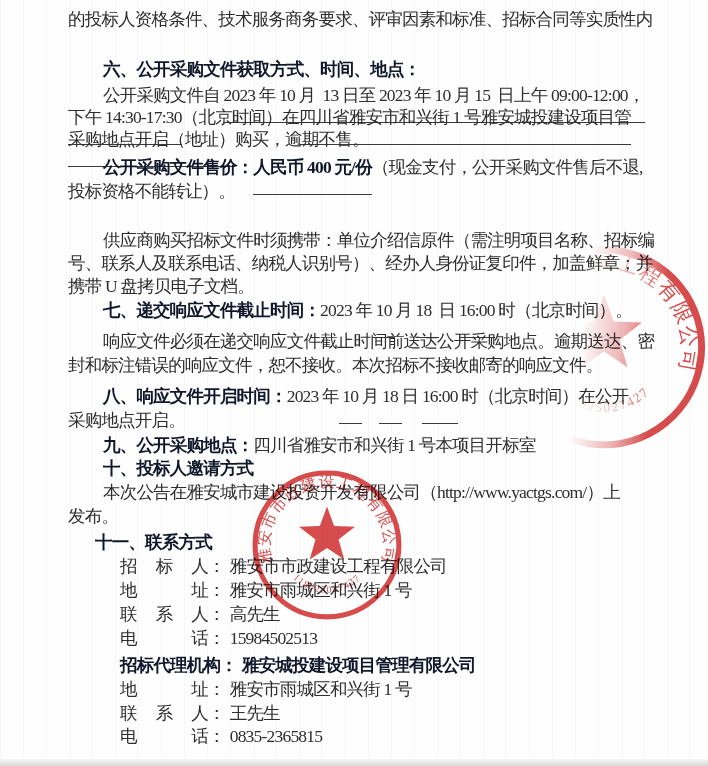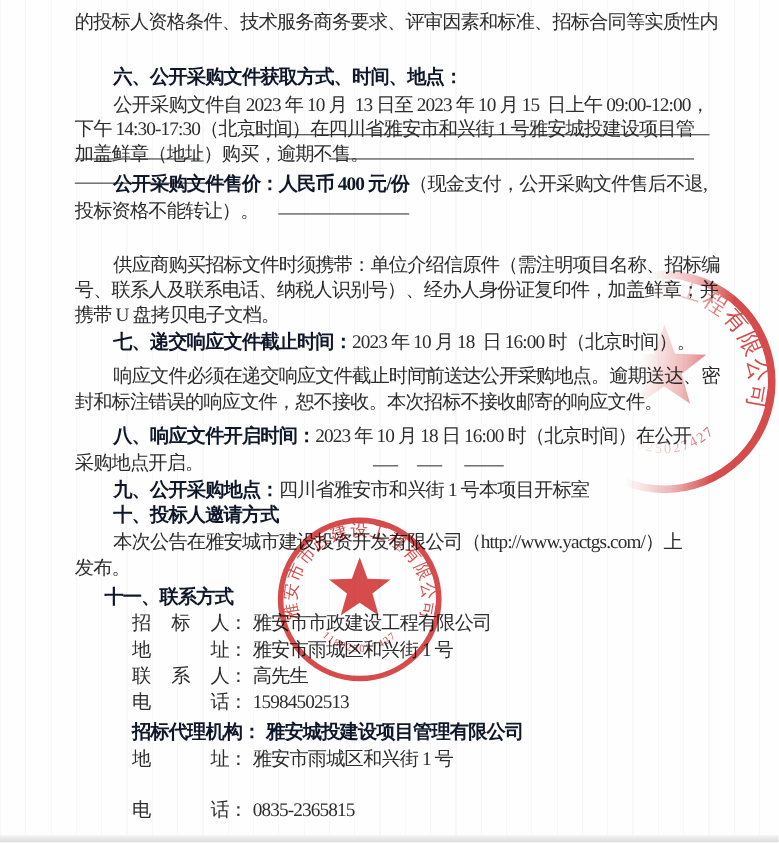--- a/index.html
+++ b/index.html
@@ -37,21 +37,21 @@
 </style>
 </head>
 <body>
 
 <div class="page">
 
   <div class="line" style="left:68px;top:8px"><span>的投标人资格条件、技术服务商务要求、评审因素和标准、招标合同等实质性内</span></div>
   <div class="line" style="left:103px;top:58px"><span class="b">六、公开采购文件获取方式、时间、地点：</span></div>
   <div class="line" style="left:103px;top:84px"><span>公开采购文件自 </span><span class="u">2023 年 10 月  13 日至 2023 年 10 月 15  日上午 09:00-12:00，</span></div>
   <div class="line" style="left:68px;top:106px"><span class="u">下午 14:30-17:30</span><span>（北京时间）在</span><span class="u">四川省雅安市和兴街 1 号雅安城投建设项目管</span></div>
-  <div class="line" style="left:68px;top:128px"><span class="u">加盖鲜章（地址）</span><span>购买，逾期不售。</span></div>
+  <div class="line" style="left:68px;top:128px"><span class="u">采购地点开启（地址）</span><span>购买，逾期不售。</span></div>
   <div class="line" style="left:103px;top:156px"><span class="b">公开采购文件售价：</span><span class="b u">人民币 400 元/份</span><span>（现金支付，公开采购文件售后不退,</span></div>
   <div class="line" style="left:68px;top:180px"><span>投标资格不能转让）。</span></div>
   <div class="line" style="left:103px;top:229px"><span>供应商购买招标文件时须携带：单位介绍信原件（需注明项目名称、招标编</span></div>
   <div class="line" style="left:68px;top:252px"><span>号、联系人及联系电话、纳税人识别号）、经办人身份证复印件，加盖鲜章；并</span></div>
   <div class="line" style="left:68px;top:275px"><span>携带 U 盘拷贝电子文档。</span></div>
   <div class="line" style="left:103px;top:299px"><span class="b">七、递交响应文件截止时间：</span><span>2023 年</span><span class="u"> 10 </span><span>月 </span><span class="u">18  </span><span>日 </span><span class="u">16:00</span><span> 时（北京时间）。</span></div>
   <div class="line" style="left:103px;top:330px"><span>响应文件必须在递交响应文件截止时间前送达公开采购地点。逾期送达、密</span></div>
   <div class="line" style="left:68px;top:354px"><span>封和标注错误的响应文件，恕不接收。本次招标不接收邮寄的响应文件。</span></div>
   <div class="line" style="left:103px;top:385px"><span class="b">八、响应文件开启时间：</span><span>2023 年</span><span class="u"> 10 </span><span>月</span><span class="u"> 18 </span><span>日 </span><span class="u">16:00</span><span> 时（北京时间）在公开</span></div>
   <div class="line" style="left:68px;top:409px"><span>采购地点开启。</span></div>
@@ -60,20 +60,21 @@
   <div class="line" style="left:103px;top:481px"><span>本次公告在雅安城市建设投资开发有限公司（http://www.yactgs.com/）上</span></div>
   <div class="line" style="left:68px;top:505px"><span>发布。</span></div>
   <div class="line" style="left:95px;top:531px"><span class="b">十一、联系方式</span></div>
 
   <div class="line contact" style="left:120px;top:555px"><span class="jl">招标人</span><span>：</span><span class="val">雅安市市政建设工程有限公司</span></div>
   <div class="line contact" style="left:120px;top:579px"><span class="jl">地址</span><span>：</span><span class="val">雅安市雨城区和兴街 1 号</span></div>
   <div class="line contact" style="left:120px;top:603px"><span class="jl">联系人</span><span>：</span><span class="val">高先生</span></div>
   <div class="line contact" style="left:120px;top:627px"><span class="jl">电话</span><span>：</span><span class="val">15984502513</span></div>
   <div class="line contact" style="left:120px;top:654px"><span class="b">招标代理机构</span><span class="b">：</span><span class="val b">雅安城投建设项目管理有限公司</span></div>
   <div class="line contact" style="left:120px;top:678px"><span class="jl">地址</span><span>：</span><span class="val">雅安市雨城区和兴街 1 号</span></div>
+  <div class="line contact" style="left:120px;top:702px"><span class="jl">联系人</span><span>：</span><span class="val">王先生</span></div>
   <div class="line contact" style="left:120px;top:725px"><span class="jl">电话</span><span>：</span><span class="val">0835-2365815</span></div>
 
   <div class="stamp stamp--main">
     <svg viewBox="0 0 160 160">
       <circle cx="80" cy="78" r="71" fill="none" stroke-width="5" stroke="#d43c3c"></circle>
       <path id="arcTop1" d="M 25.5 94.7 A 57 57 0 1 1 134.5 94.7" fill="none"></path>
       <text font-size="15.5" letter-spacing="1" fill="#d43c3c"><textPath href="#arcTop1" startOffset="50%" text-anchor="middle">雅安市市政建设工程有限公司</textPath></text>
       <path id="arcBot1" d="M 39.3 101.5 A 47 47 0 0 0 120.7 101.5" fill="none"></path>
       <text font-size="9.5" letter-spacing="1.5" fill="#d43c3c"><textPath href="#arcBot1" startOffset="50%" text-anchor="middle">118025027427</textPath></text>
       <polygon points="80,40 87.05,59.3 107.6,60.0 91.41,72.71 97.05,92.46 80,81 62.95,92.46 68.59,72.71 52.4,60.0 72.95,59.3" fill="#d43c3c"></polygon>

